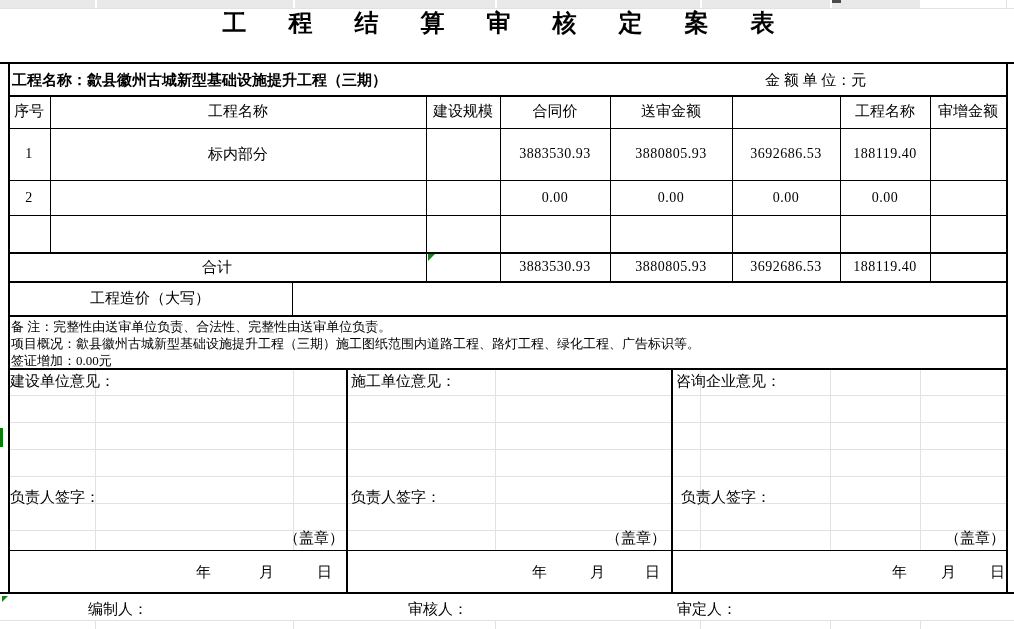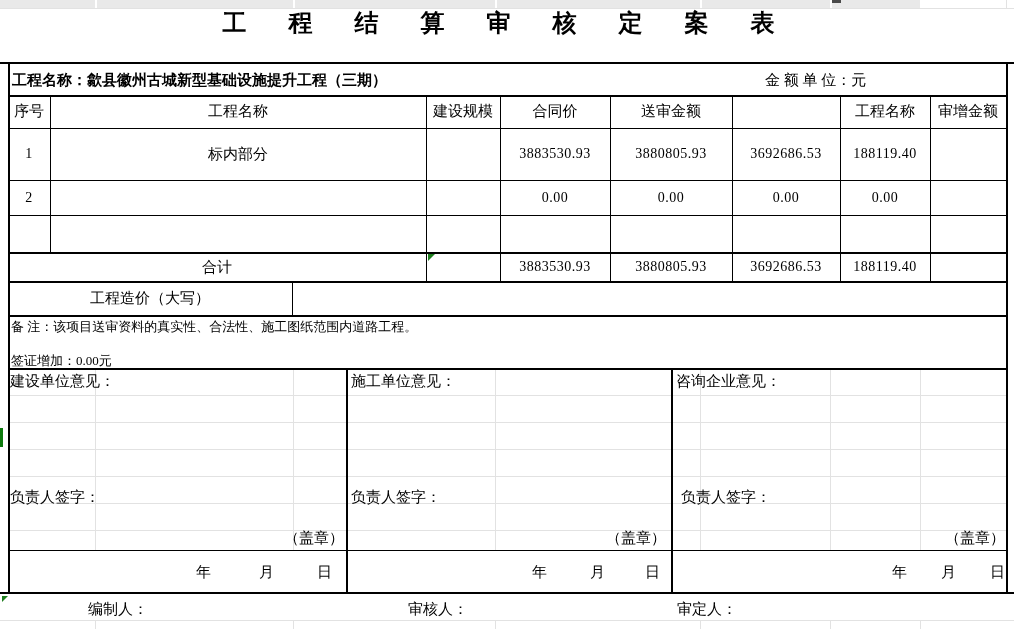--- a/index.html
+++ b/index.html
@@ -113,21 +113,22 @@
   <div class="txt center num" style="left:840px;top:180px;width:90px;height:35px;line-height:35px">0.00</div>
 
   <div class="txt center hdr" style="left:8px;top:252px;width:418px;height:30px;line-height:30px">合计</div>
   <div class="txt center num" style="left:500px;top:252px;width:110px;height:30px;line-height:30px">3883530.93</div>
   <div class="txt center num" style="left:610px;top:252px;width:122px;height:30px;line-height:30px">3880805.93</div>
   <div class="txt center num" style="left:732px;top:252px;width:108px;height:30px;line-height:30px">3692686.53</div>
   <div class="txt center num" style="left:840px;top:252px;width:90px;height:30px;line-height:30px">188119.40</div>
 
   <div class="txt center hdr" style="left:8px;top:281px;width:284px;height:34px;line-height:34px">工程造价（大写）</div>
 
-  <div class="txt" style="left:11px;top:318px;height:17px;line-height:17px;font-size:13px">备  注：该项目送审资料的真实性、合法性、施工图纸范围内道路工程。</div>
+  <div class="txt" style="left:11px;top:318px;height:17px;line-height:17px;font-size:13px">备  注：完整性由送审单位负责、合法性、完整性由送审单位负责。</div>
+  <div class="txt" style="left:11px;top:335px;height:18px;line-height:18px;font-size:13px">项目概况：歙县徽州古城新型基础设施提升工程（三期）施工图纸范围内道路工程、路灯工程、绿化工程、广告标识等。</div>
   <div class="txt" style="left:11px;top:353px;height:15px;line-height:15px;font-size:13px">签证增加：0.00元</div>
 
   <div class="txt hdr" style="left:10px;top:371px;height:20px;line-height:20px">建设单位意见：</div>
   <div class="txt hdr" style="left:10px;top:487px;height:20px;line-height:20px">负责人签字：</div>
   <div class="txt right hdr" style="left:240px;top:528px;width:104px;height:20px;line-height:20px">（盖章）</div>
   <div class="txt hdr" style="left:196px;top:562px;width:16px;height:20px;line-height:20px">年</div>
   <div class="txt hdr" style="left:259px;top:562px;width:16px;height:20px;line-height:20px">月</div>
   <div class="txt hdr" style="left:317px;top:562px;width:16px;height:20px;line-height:20px">日</div>
 
   <div class="txt hdr" style="left:351px;top:371px;height:20px;line-height:20px">施工单位意见：</div>

